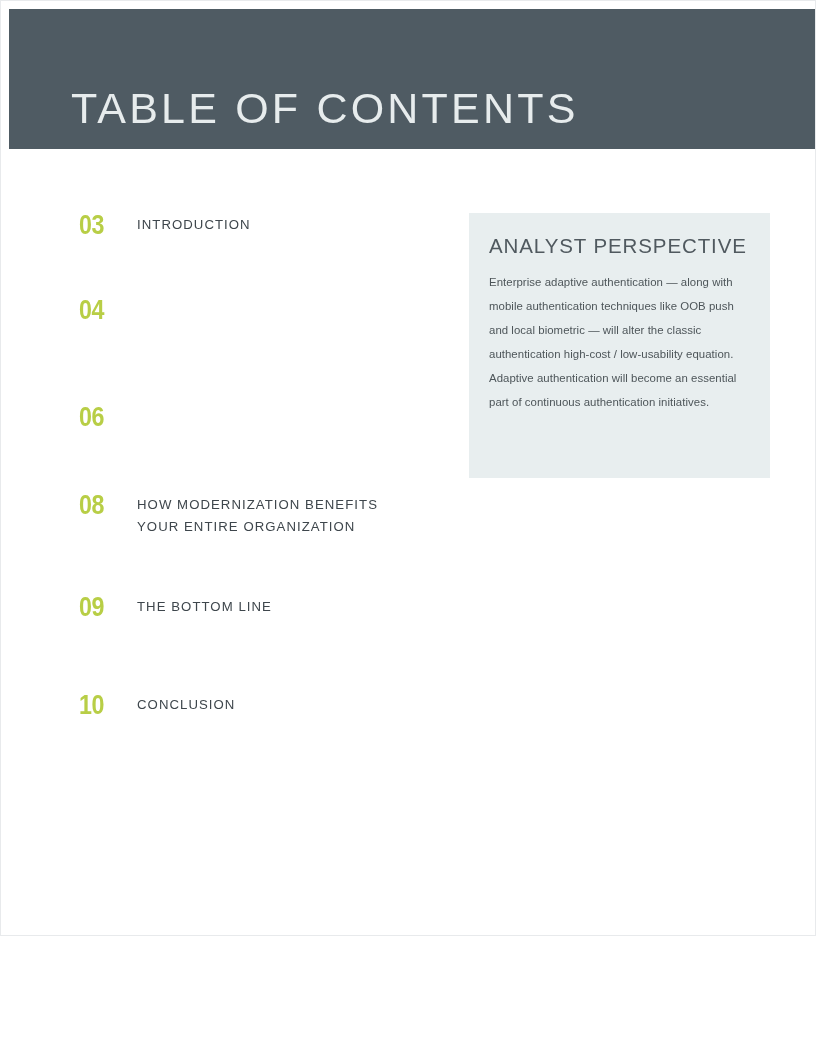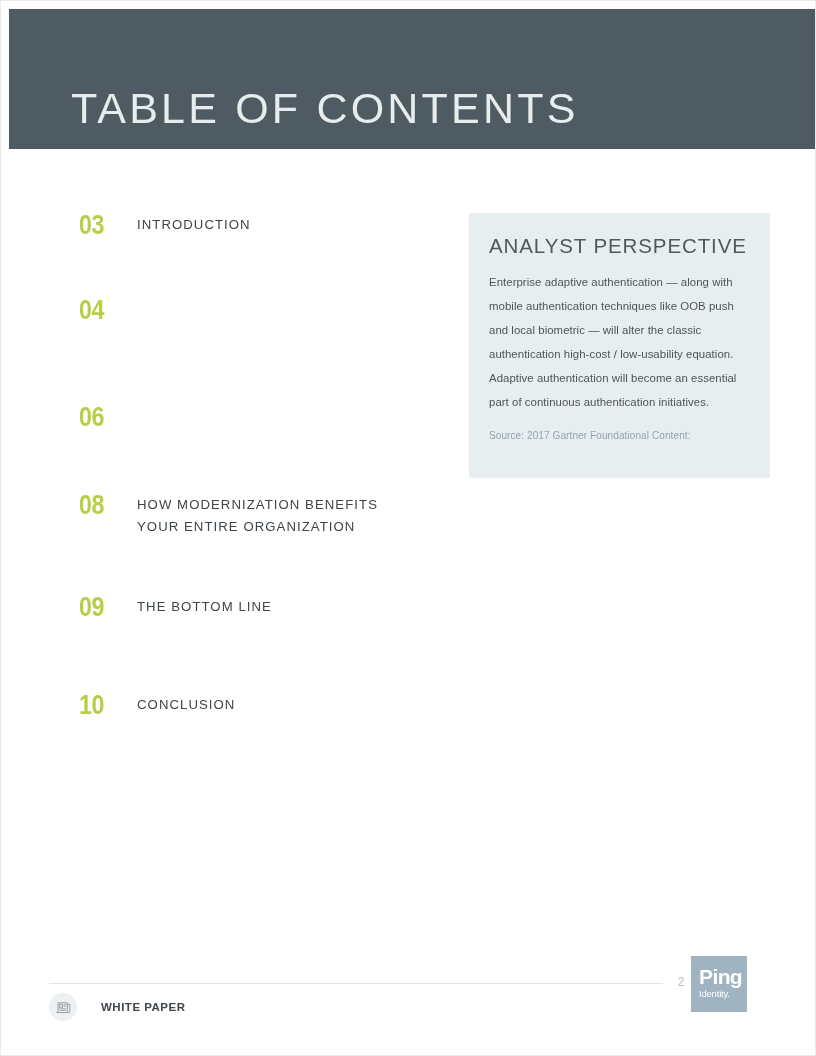--- a/index.html
+++ b/index.html
@@ -3,21 +3,21 @@
 <meta charset="utf-8">
 <style>
   html, body {
     margin: 0;
     padding: 0;
     background: #ffffff;
   }
   .page {
     position: relative;
     width: 816px;
-    height: 1056px;
+    height: 936px;
     background: #ffffff;
     overflow: hidden;
     font-family: "Liberation Sans", sans-serif;
     box-sizing: border-box;
     border: 1px solid #e8eaec;
   }
 
   
   .header-band {
     position: absolute;
@@ -229,21 +229,20 @@
       <div class="toc-num">10</div>
       <div class="toc-label">CONCLUSION</div>
     </div>
 
   </div>
 
   <div class="callout">
     <div class="callout-title">ANALYST PERSPECTIVE</div>
     <p class="callout-body">Enterprise adaptive authentication — along with mobile authentication techniques like OOB push and local biometric — will alter the classic authentication high-cost / low-usability equation. Adaptive authentication will become an essential part of continuous authentication initiatives.</p>
     <div class="callout-source">
-      <div>Source: 2017 Gartner Foundational Content:</div>
     </div>
   </div>
 
   <div class="footer-rule"></div>
   <div class="page-number">2</div>
 
   <div class="footer-bar">
     <div class="footer-icon">
       <svg width="17" height="17" viewBox="0 0 20 20" aria-hidden="true">
         <path d="M3.5 4.5 H14.5 V16 H2.2 A1.3 1.3 0 0 1 3.5 14.7 Z" fill="none" stroke="#8d979d" stroke-width="1.1" stroke-linejoin="round"></path>

